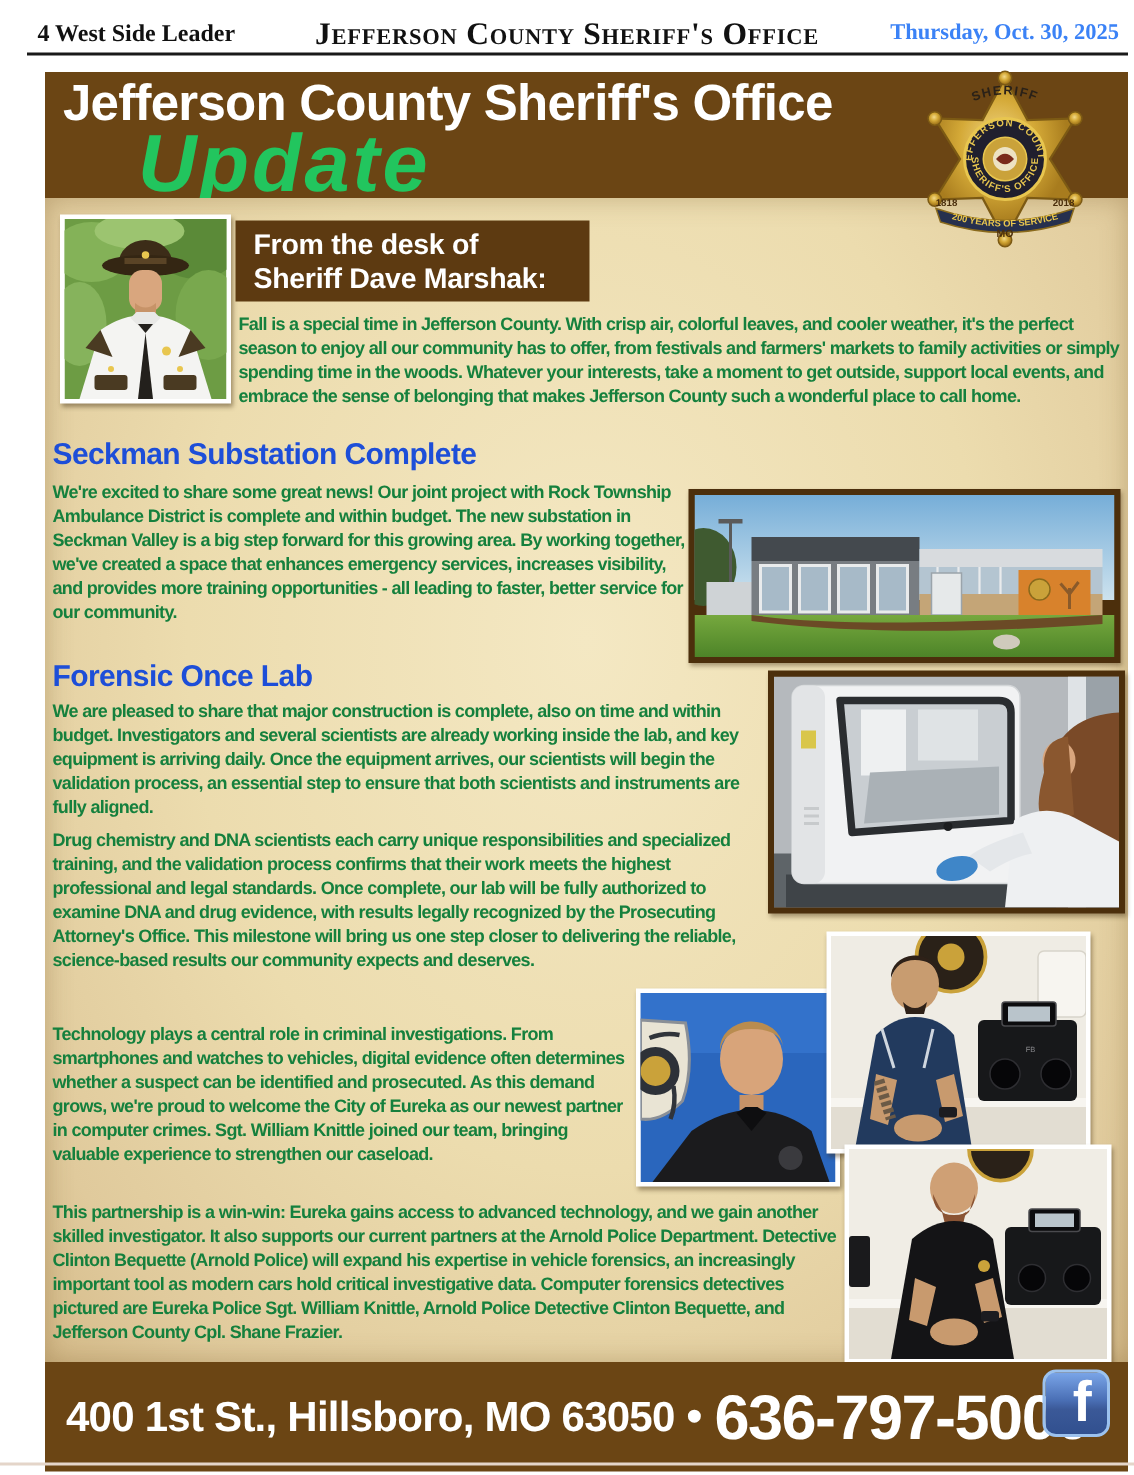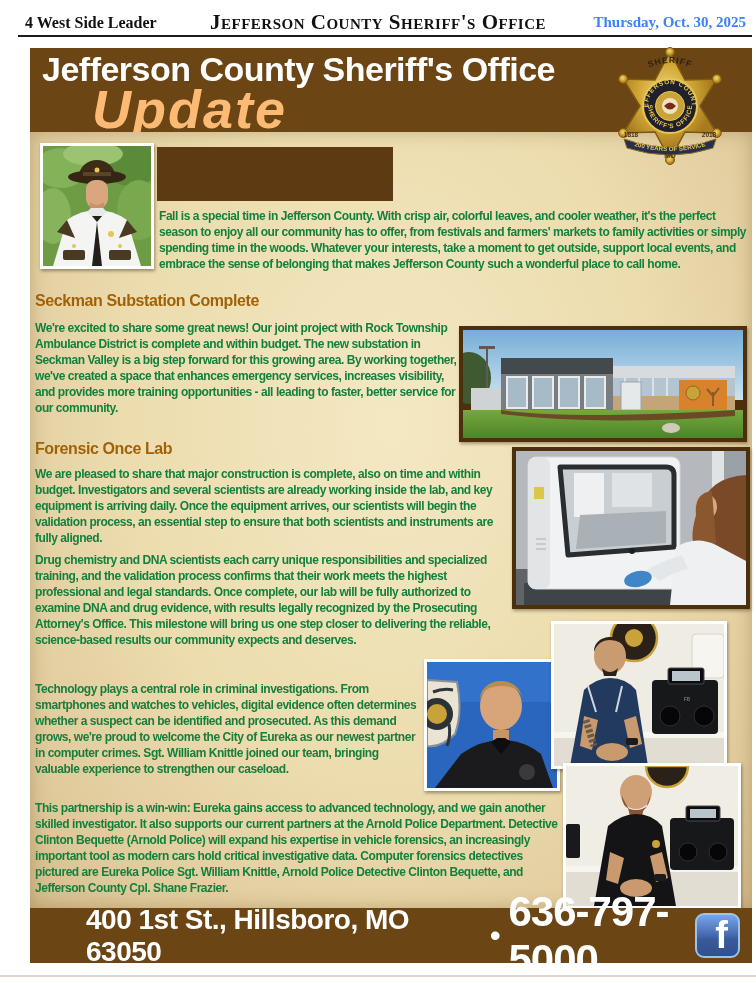--- a/index.html
+++ b/index.html
@@ -27,61 +27,61 @@
   
   .banner {
     position:absolute; left:30px; top:48px; width:722px; height:84px;
     background:#6b4514;
   }
   .banner-title {
     position:absolute; left:12px; top:2px; color:#fff;
     font-size:34px; font-weight:bold; letter-spacing:-0.5px;
   }
   .banner-sub {
-    position:absolute; left:62px; top:30px; color:#fdba74;
+    position:absolute; left:62px; top:30px; color:#22c55e;
     font-size:54px; font-weight:bold; font-style:italic; letter-spacing:2px;
   }
   .badge-wrap { position:absolute; left:610px; top:42px; width:120px; height:138px; z-index:5; }
 
   
   .tan {
     position:absolute; left:30px; top:132px; width:722px; height:776px;
     background:radial-gradient(ellipse at 50% 38%, #f4e8c3 0%, #ecdcae 52%, #e0ca9c 85%, #d5bb8a 100%);
     box-shadow:inset 0 0 18px rgba(120,90,40,.35);
   }
 
   .body-text {
     position:absolute; color:#15803d; font-weight:bold;
     font-size:12px; line-height:16px; letter-spacing:-0.45px;
   }
   .sec-heading {
-    position:absolute; color:#a16207; font-weight:bold;
-    font-size:16px; letter-spacing:-0.4px;
+    position:absolute; color:#1d4ed8; font-weight:bold;
+    font-size:20px; letter-spacing:-0.4px;
   }
 
   
   .photo-frame { position:absolute; background:#fff; box-shadow:1px 2px 3px rgba(60,40,10,.45); }
   .photo-frame > svg { display:block; }
   .sheriff-photo { left:40px; top:143px; width:114px; height:126px; padding:3px; }
   .desk-box {
     position:absolute; left:157px; top:147px; width:236px; height:54px;
     background:#5d3a11; color:#fff; font-weight:bold; font-size:19px;
     line-height:1.22; padding:5px 0 0 12px; letter-spacing:-0.2px;
   }
   .desk-para { left:35px; top:208px; width:716px; }
   .desk-float { float:left; width:124px; height:66px; }
 
   
   .brown-frame { position:absolute; background:#4c2f0c; padding:4px; box-shadow:1px 2px 3px rgba(60,40,10,.4); }
   .brown-frame > svg { display:block; }
 
   
   .footer-bar {
-    position:absolute; left:30px; top:908px; width:722px; height:55px;
-    background:#6b4514; color:#fff; display:flex; align-items:center;padding-left:42px;
+    position:absolute; left:30px; top:908px; width:722px; height:73px;
+    background:#6b4514; color:#fff; display:flex; align-items:center;
   }
   .footer-address { font-size:28px; font-weight:bold; margin-left:14px; letter-spacing:-0.5px; }
   .footer-dot { font-size:30px; font-weight:bold; margin:0 8px; }
   .footer-phone { font-size:42px; font-weight:bold; letter-spacing:-1px; }
   .fb-icon {
     position:absolute; right:12px; top:5px; width:45px; height:45px;
     border-radius:9px; border:2px solid #9cc2ee; cursor:pointer;
     background:linear-gradient(#7aa5e8 0%, #4a6fb5 45%, #3b5998 60%, #31508f 100%);
     color:#fff; font-weight:bold; font-size:38px; line-height:40px;
     text-align:center; text-indent:8px; overflow:hidden;
@@ -172,20 +172,22 @@
       <path d="M 84 74 L 94 86 l -18 6 Z" fill="#4a3a22"></path>
       <circle cx="68" cy="88" r="3" fill="#e8c64f"></circle>
       <rect x="20" y="104" width="22" height="10" rx="2" fill="#4a3a22"></rect>
       <rect x="66" y="104" width="22" height="10" rx="2" fill="#4a3a22"></rect>
       <circle cx="31" cy="100" r="2" fill="#e8c64f"></circle>
       <circle cx="77" cy="100" r="2" fill="#e8c64f"></circle>
     </svg>
   </div>
 
   <div class="desk-box">
+    <div>From the desk of</div>
+    <div>Sheriff Dave Marshak:</div>
   </div>
 
   <div class="body-text desk-para">
     <div class="desk-float"></div>
     <span>Fall is a special time in Jefferson County. With crisp air, colorful leaves, and cooler weather, it's the perfect season to enjoy all our community has to offer, from festivals and farmers' markets to family activities or simply spending time in the woods. Whatever your interests, take a moment to get outside, support local events, and embrace the sense of belonging that makes Jefferson County such a wonderful place to call home.</span>
   </div>
 
   <div class="sec-heading" style="left:35px; top:292px;">Seckman Substation Complete</div>
   <div class="body-text" style="left:35px; top:320px; width:424px;">We're excited to share some great news! Our joint project with Rock Township Ambulance District is complete and within budget. The new substation in Seckman Valley is a big step forward for this growing area. By working together, we've created a space that enhances emergency services, increases visibility, and provides more training opportunities - all leading to faster, better service for our community.</div>
   <div class="brown-frame" style="left:459px; top:326px;">

